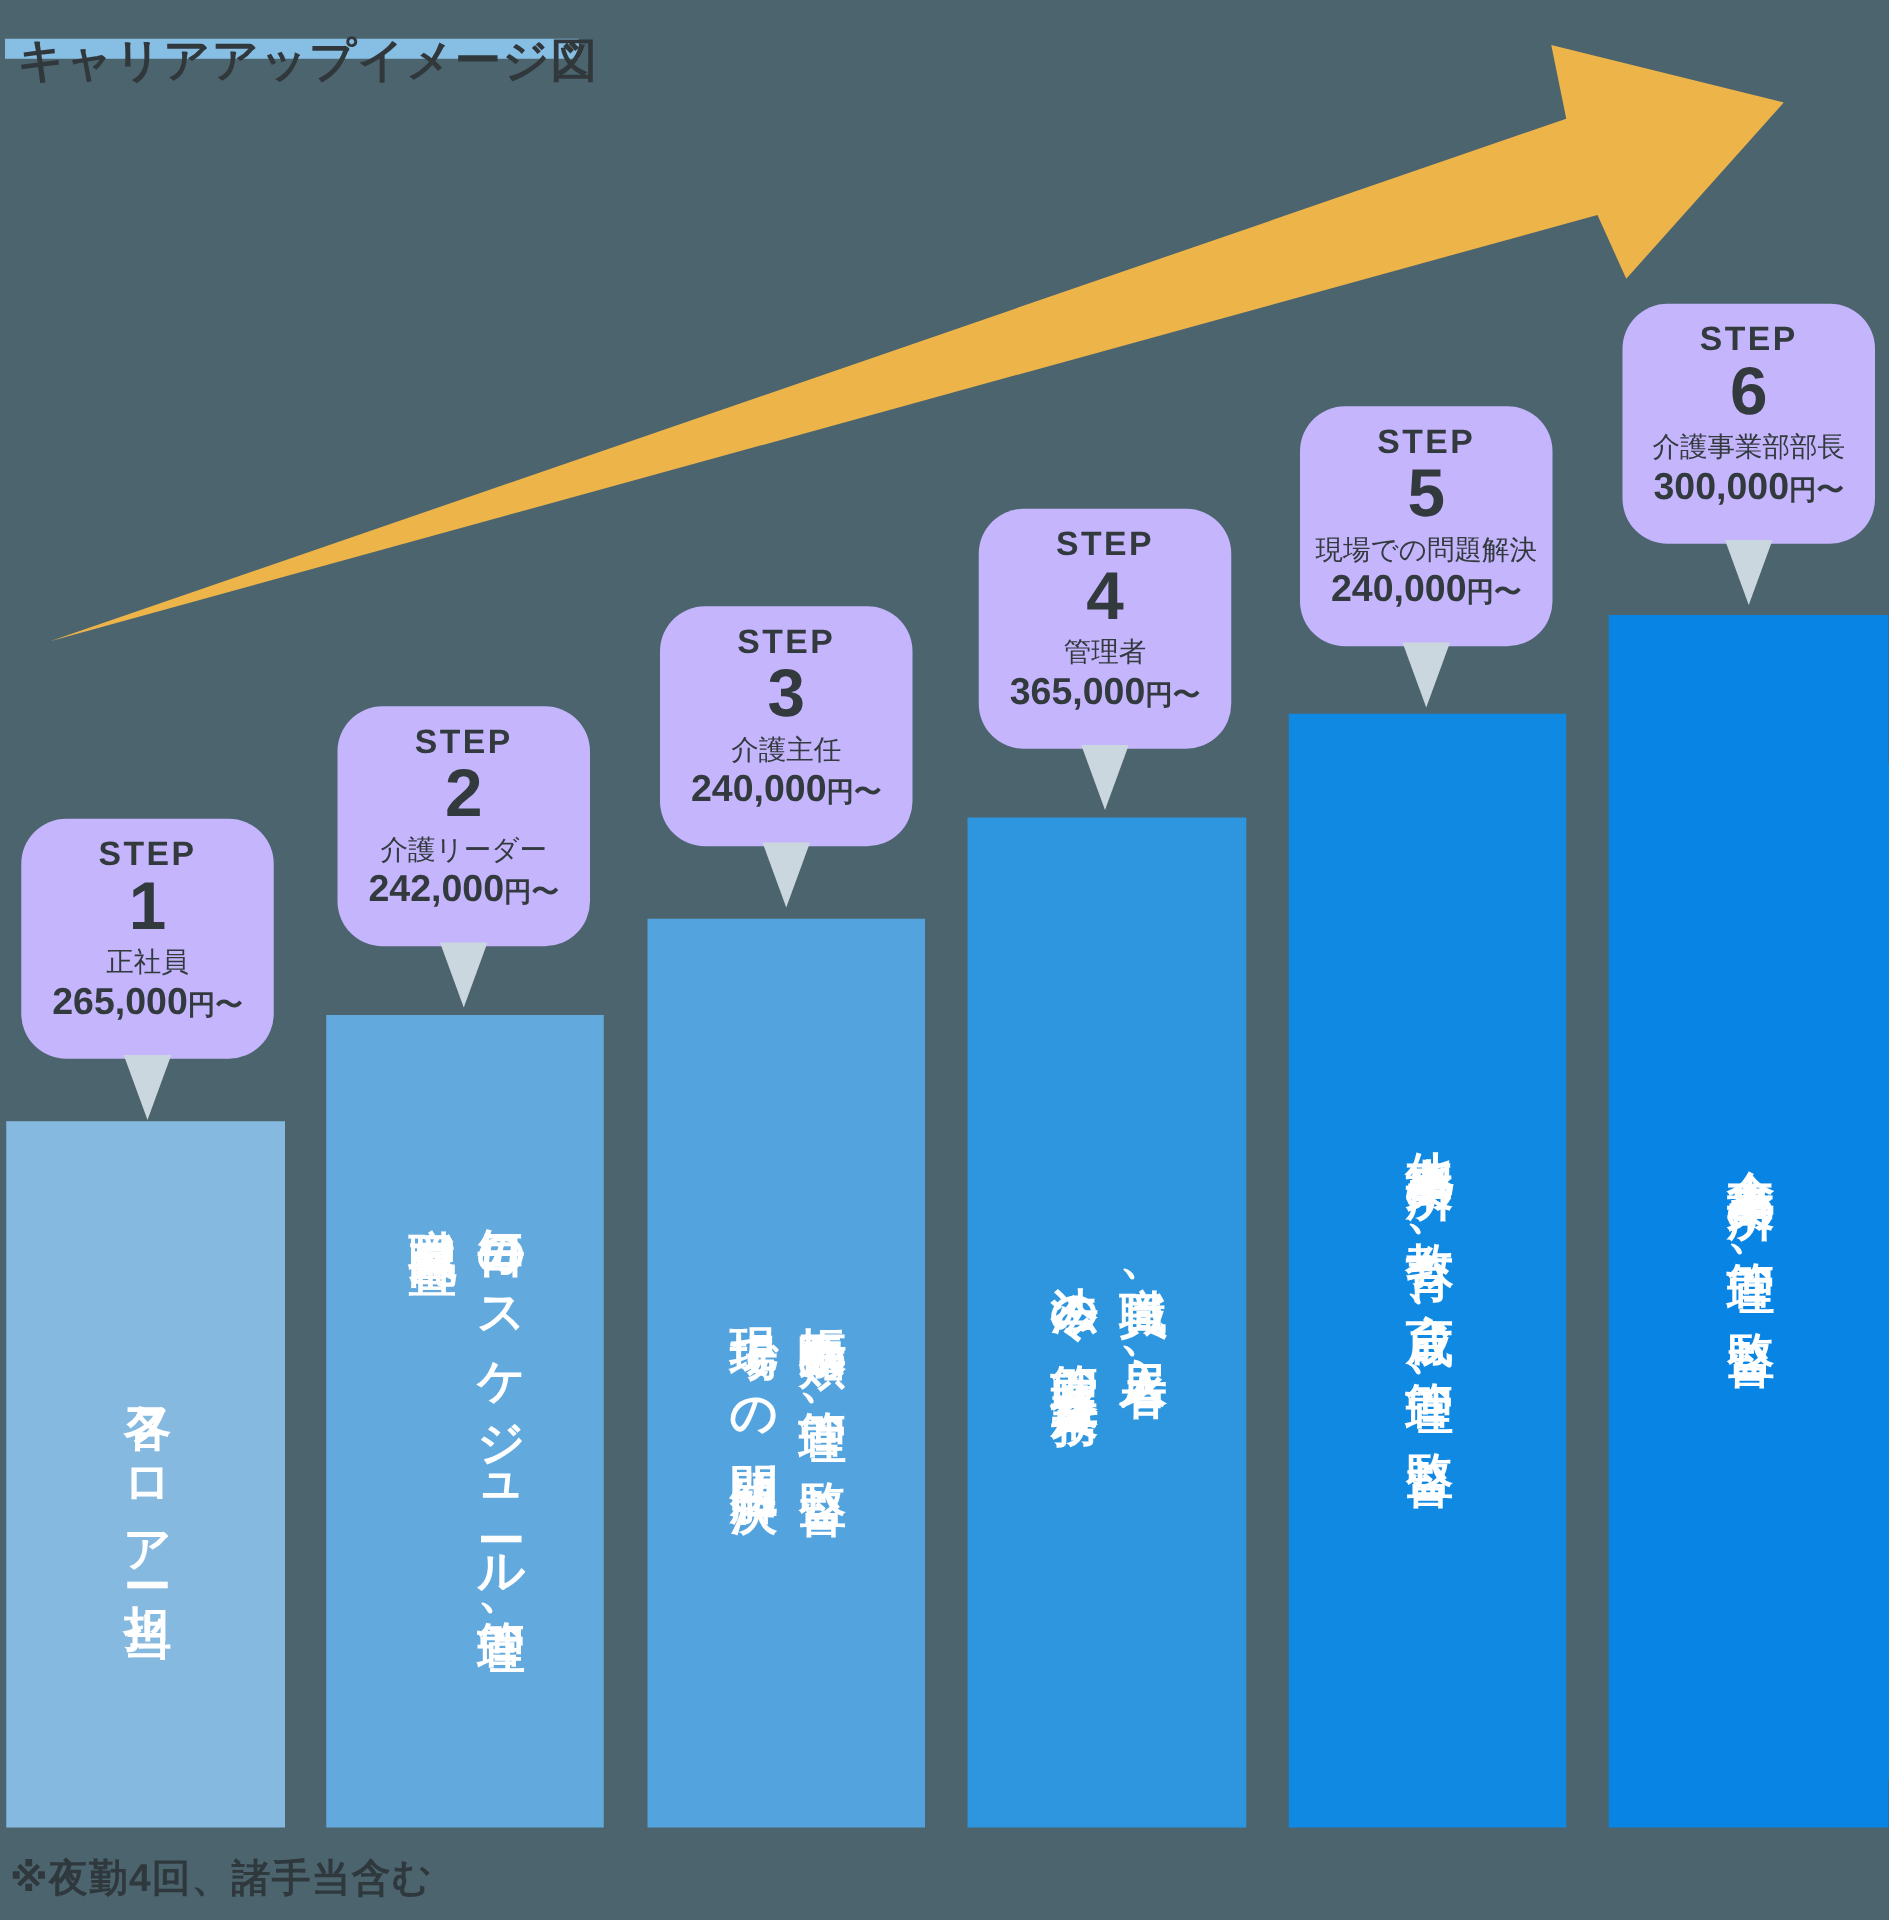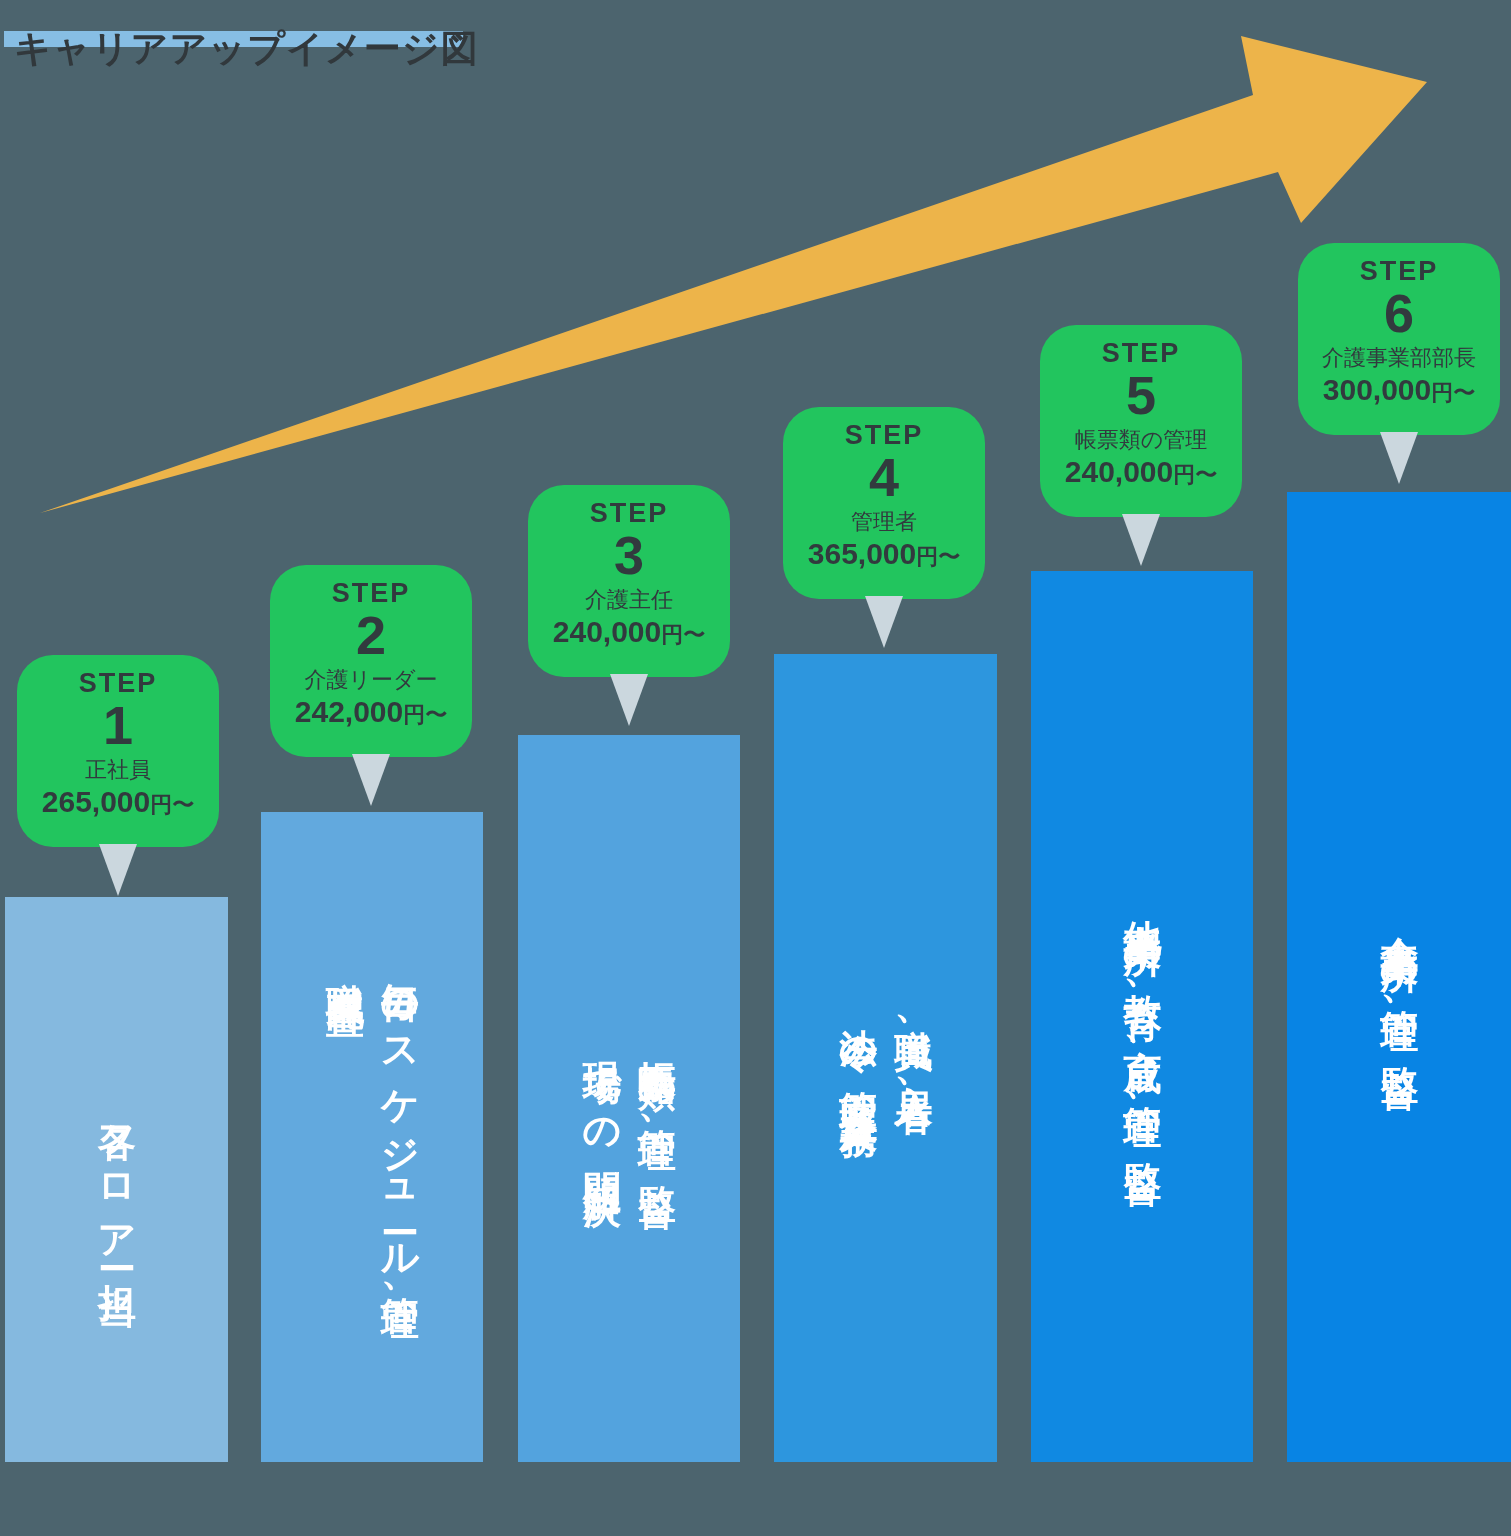--- a/index.html
+++ b/index.html
@@ -13,21 +13,21 @@
 
   
   .arrow-svg{position:absolute;left:0;top:0;z-index:1;}
 
   
   .bar{position:absolute;z-index:2;display:flex;align-items:center;justify-content:center;}
   .duties{writing-mode:vertical-rl;text-orientation:mixed;white-space:pre-line;
           color:#FFFFFF;font-weight:700;font-size:38px;letter-spacing:6px;line-height:1.45;}
 
   
-  .callout{position:absolute;z-index:4;width:202px;height:192px;background:#22c55e;border-radius:36px;
+  .callout{position:absolute;z-index:4;width:202px;height:192px;background:#c4b5fd;border-radius:36px;
            display:flex;flex-direction:column;align-items:center;text-align:center;color:#323A3E;}
   .callout .tail{position:absolute;left:50%;top:100%;margin-top:-3px;transform:translateX(-50%);
                  width:0;height:0;border-left:19px solid transparent;border-right:19px solid transparent;
                  border-top:52px solid #CBD7DE;}
   .step-label{margin-top:15px;font-size:27px;font-weight:700;letter-spacing:2px;line-height:1;}
   .step-number{font-size:54px;font-weight:700;line-height:1.05;}
   .step-title{font-size:22px;font-weight:500;line-height:1.15;margin-top:3px;}
   .salary{font-size:30px;font-weight:700;margin-top:5px;line-height:1;}
   .salary .suffix{font-size:22px;font-weight:700;}
 
@@ -93,30 +93,31 @@
     <div class="salary"><span>365,000</span><span class="suffix">円〜</span></div>
     <div class="tail"></div>
   </div>
 
   <div class="bar" style="left: 1031px; top: 571px; width: 222px; height: 891px; background: rgb(16, 137, 226);">
     <div class="duties">他事業所の教育、育成、管理、監督</div>
   </div>
   <div class="callout" style="left:1040px;top:325px;">
     <div class="step-label">STEP</div>
     <div class="step-number">5</div>
-    <div class="step-title">帳票類の管理</div>
+    <div class="step-title">現場での問題解決</div>
     <div class="salary"><span>240,000</span><span class="suffix">円〜</span></div>
     <div class="tail"></div>
   </div>
 
   <div class="bar" style="left: 1287px; top: 492px; width: 224px; height: 970px; background: rgb(8, 132, 228);">
     <div class="duties">全事業所の管理、監督</div>
   </div>
   <div class="callout" style="left:1298px;top:243px;">
     <div class="step-label">STEP</div>
     <div class="step-number">6</div>
     <div class="step-title">介護事業部部長</div>
     <div class="salary"><span>300,000</span><span class="suffix">円〜</span></div>
     <div class="tail"></div>
   </div>
 
+  <div class="footnote">※夜勤4回、諸手当含む</div>
 
 </div>
 
 </body></html>

